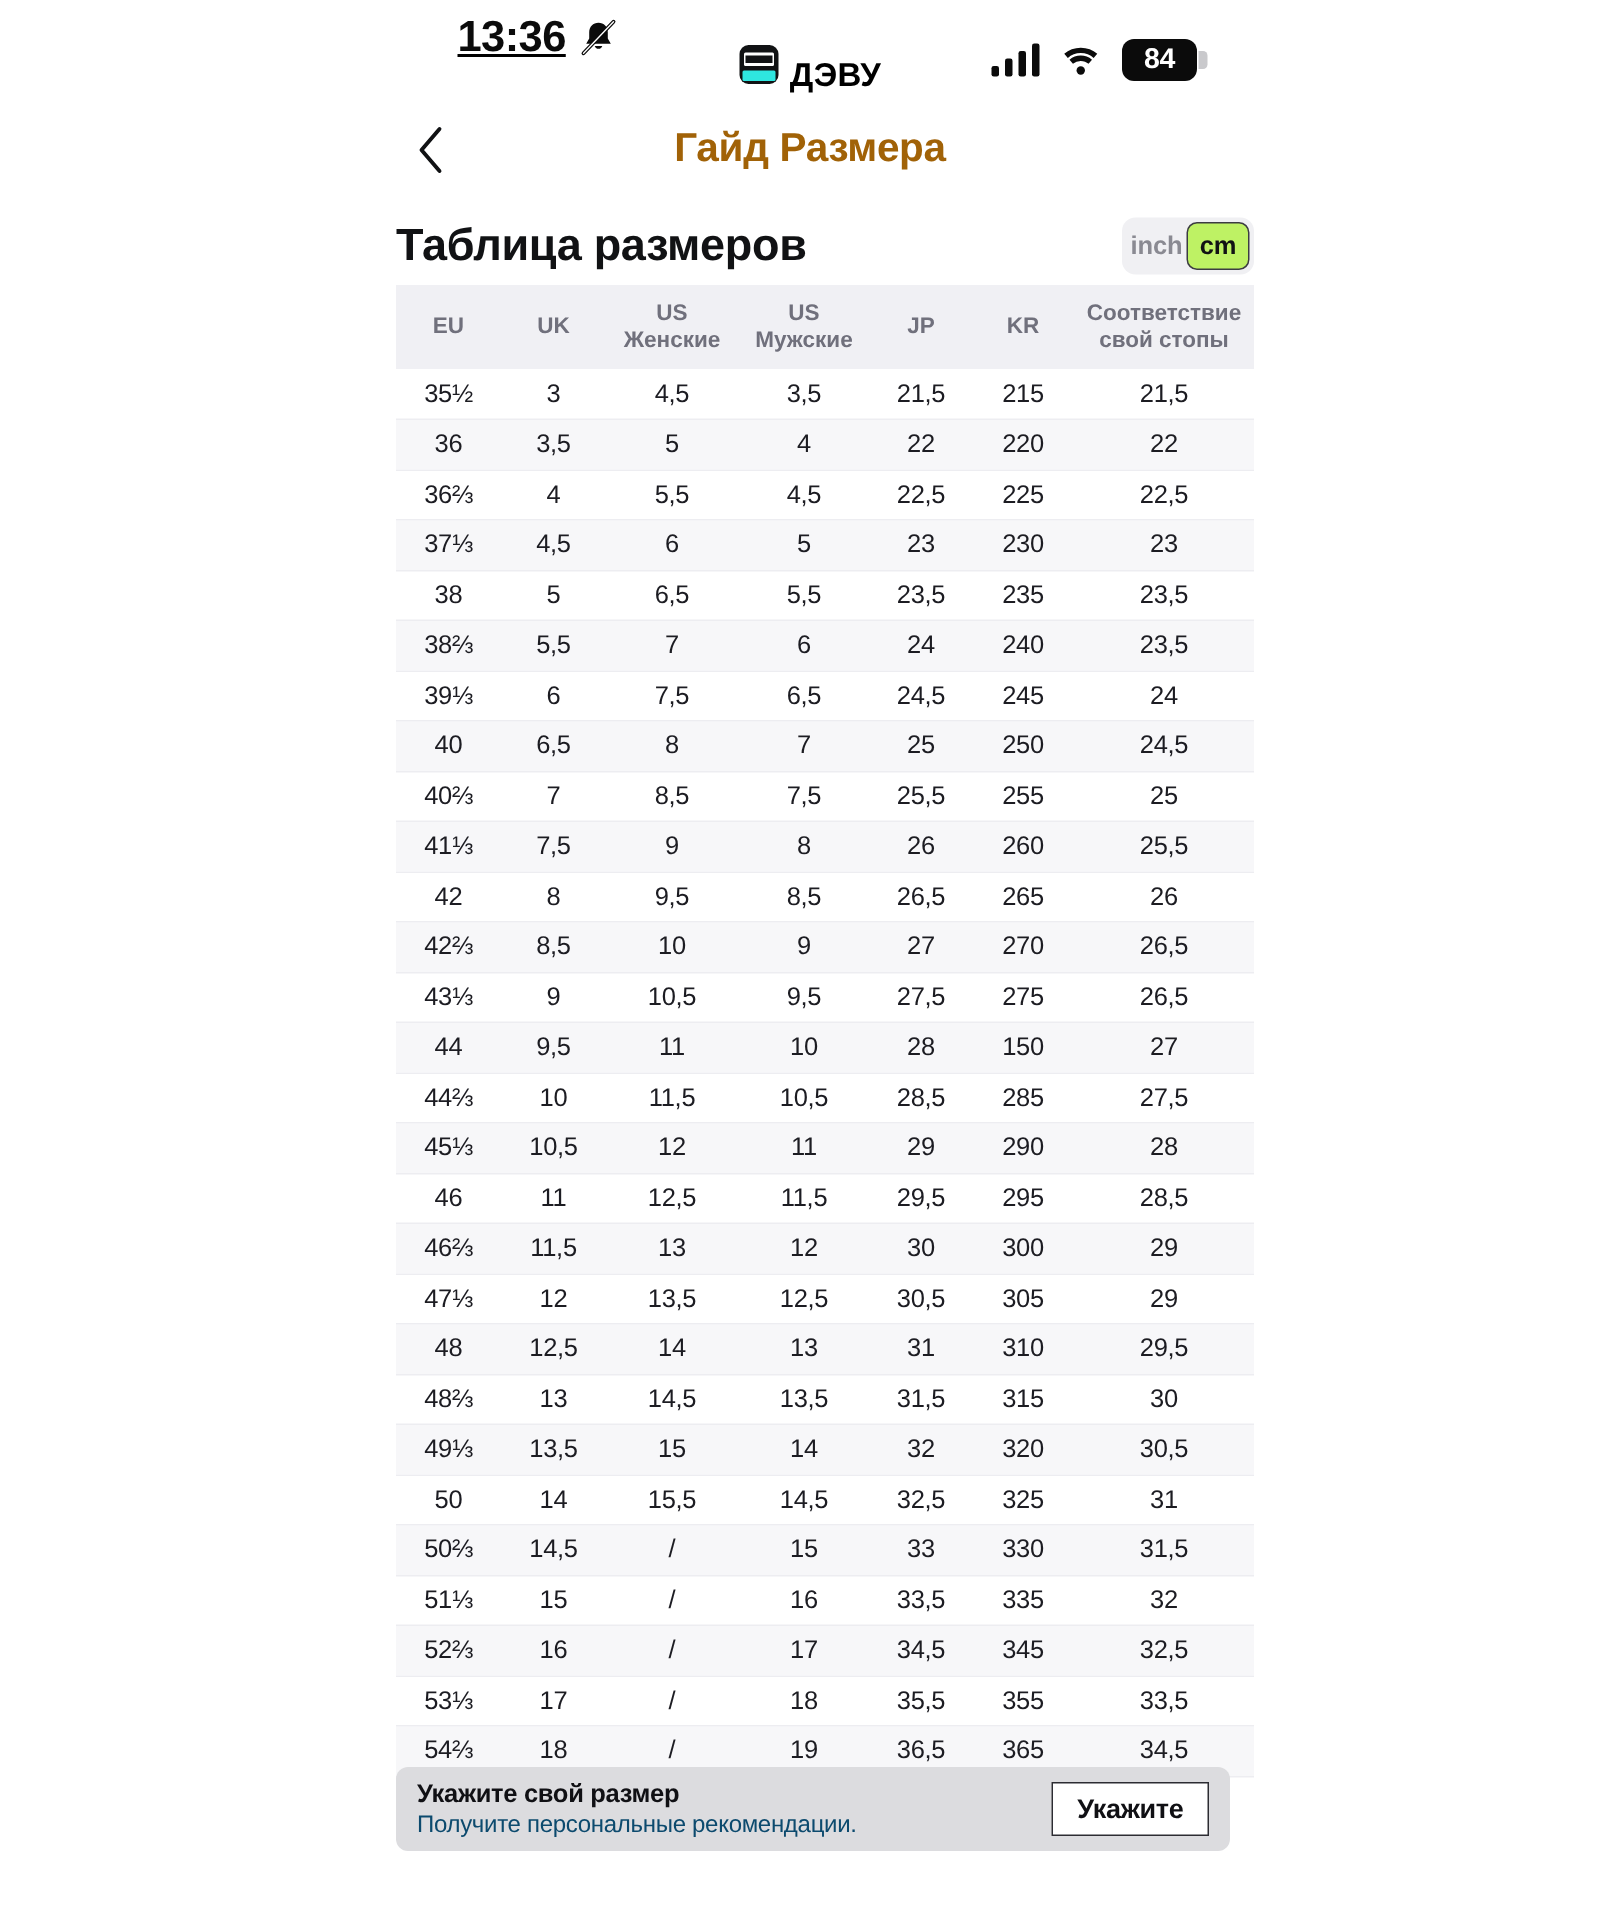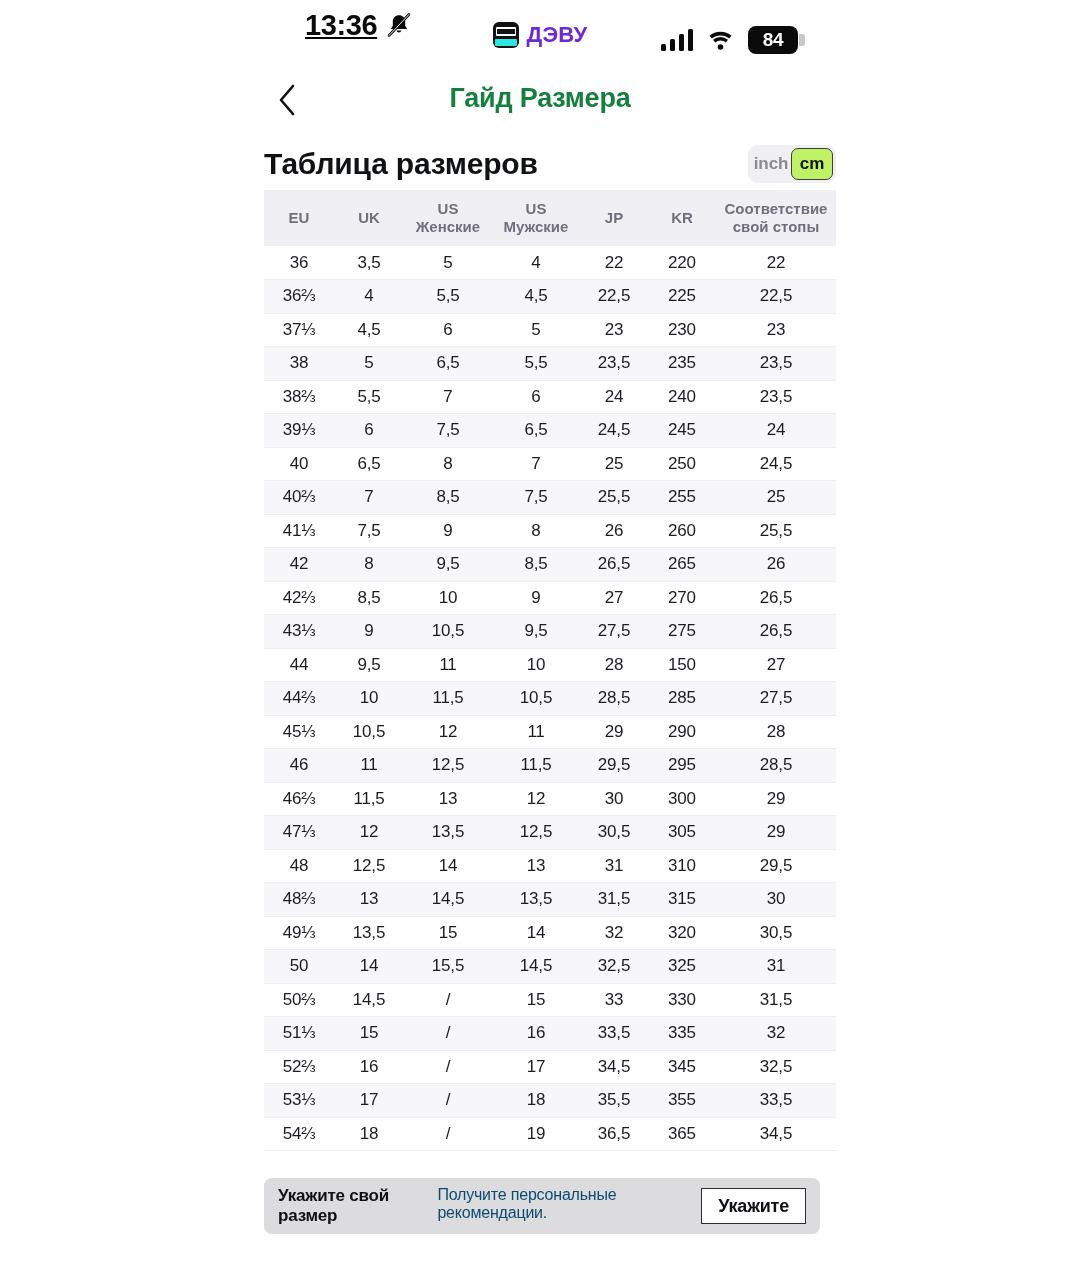--- a/index.html
+++ b/index.html
@@ -36,21 +36,21 @@
     background:#ffffff; border-radius:1px;
   }
   .app-badge .bar-top::after{
     content:""; position:absolute; left:1px; right:1px; top:2px; height:5px;
     background:#111214;
   }
   .app-badge .bar-bot{
     position:absolute; left:2px; right:2px; bottom:2px; height:7px;
     background:#2ee6e0; border-radius:1px;
   }
-  .app-name{ font-size:22px; font-weight:700; color:#6d28d9; letter-spacing:0.2px; }
+  .app-name{ font-size:22px; font-weight:700; color:#000000; letter-spacing:0.2px;margin-top:15px; }
   .sb-right{
     position:absolute; right:282px; top:26px;
     display:flex; align-items:center; gap:14px;
   }
   .signal{ display:flex; align-items:flex-end; gap:3.5px; height:22px; }
   .signal i{ display:block; width:5.5px; background:#0b0b0b; border-radius:1.5px; }
   .signal i:nth-child(1){ height:7px; }
   .signal i:nth-child(2){ height:12px; }
   .signal i:nth-child(3){ height:17px; }
   .signal i:nth-child(4){ height:22px; }
@@ -68,21 +68,21 @@
   
   .navbar{
     position:absolute; top:78px; left:0; width:1080px; height:50px;
   }
   .back-btn{
     position:absolute; left:266px; top:2px; width:44px; height:44px;
     display:flex; align-items:center; justify-content:center;
   }
   .nav-title{
     position:absolute; left:0; right:0; top:5px; text-align:center;
-    font-size:27px; font-weight:700; color:#15803d; letter-spacing:-0.2px;
+    font-size:27px; font-weight:700; color:#a16207; letter-spacing:-0.2px;
   }
 
   
   .content{ position:absolute; left:264px; top:142px; width:572px; }
 
   .section-head{
     display:flex; align-items:center; justify-content:space-between;
     height:44px; margin-bottom:4px;
   }
   .section-title{ font-size:30px; font-weight:700; color:#111214; letter-spacing:-0.2px; }
@@ -127,21 +127,21 @@
     font-size:16px; color:#b6b6bd; line-height:1.55;
   }
 
   
   .banner{
     position:absolute; left:264px; top:1178px; width:556px; height:56px;
     background:#dcdcdf; border-radius:8px;
     display:flex; align-items:center; justify-content:space-between;
     padding:0 14px;
   }
-  .banner-text{ display:flex; flex-direction:row; gap:2px; }
+  .banner-text{ display:flex; flex-direction:column; gap:2px; }
   .banner-title{ font-size:17px; font-weight:700; color:#101014; letter-spacing:-0.2px; }
   .banner-sub{ font-size:16px; color:#0c4a6e; letter-spacing:-0.2px; }
   .banner-btn{
     background:#ffffff; border:1.5px solid #2c2c32; border-radius:0;
     height:36px; padding:0 16px; display:flex; align-items:center;
     font-size:18px; font-weight:700; color:#101014; letter-spacing:-0.2px;
   }
 </style>
 </head>
 <body>
@@ -243,20 +243,29 @@
               <div>KR</div>
             </th>
             <th>
               <div>Соответствие</div>
               <div>свой стопы</div>
             </th>
           </tr>
       </thead>
       <tbody id="body-rows">
           <tr>
+            <td>35½</td>
+            <td>3</td>
+            <td>4,5</td>
+            <td>3,5</td>
+            <td>21,5</td>
+            <td>215</td>
+            <td>21,5</td>
+          </tr>
+          <tr>
             <td>36</td>
             <td>3,5</td>
             <td>5</td>
             <td>4</td>
             <td>22</td>
             <td>220</td>
             <td>22</td>
           </tr>
           <tr>
             <td>36⅔</td>

